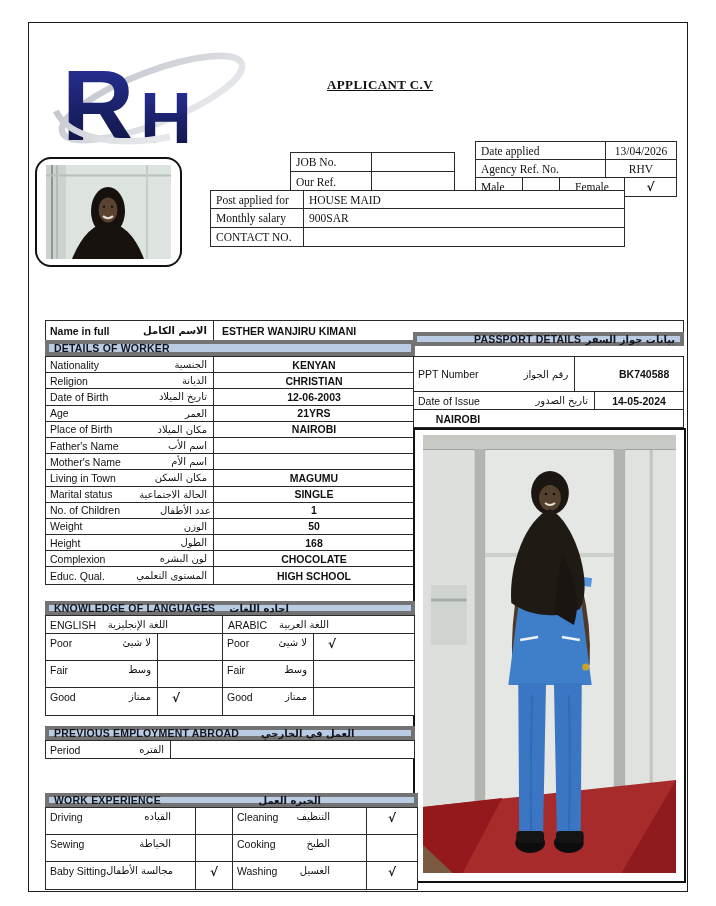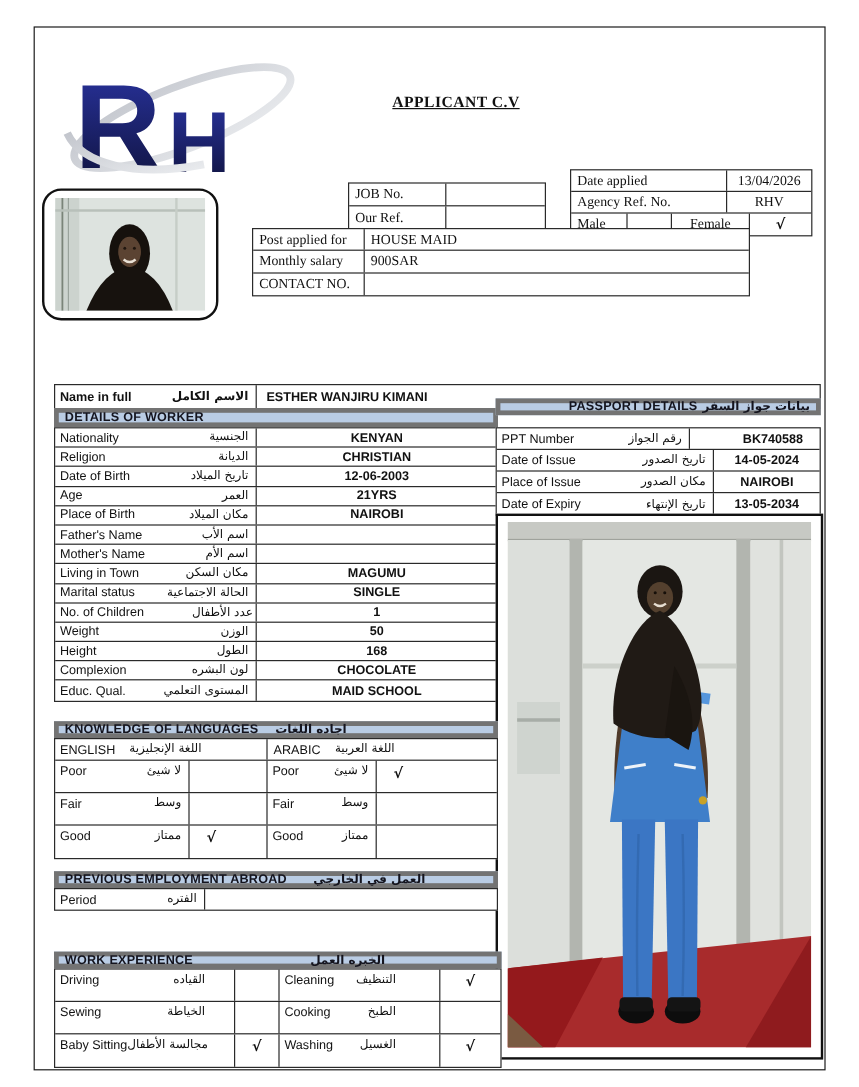--- a/index.html
+++ b/index.html
@@ -240,48 +240,44 @@
           <span>Complexion</span>
           <span class="ar">لون البشره</span>
         </div>
       <div class="td val" style="width:200px;">CHOCOLATE</div>
     </div>
     <div class="tr" style="height:16.2px;">
       <div class="td lab" style="width:168px;">
           <span>Educ. Qual.</span>
           <span class="ar">المستوى التعلمي</span>
         </div>
-      <div class="td val" style="width:200px;">MAID SCHOOL</div>
+      <div class="td val" style="width:200px;">HIGH SCHOOL</div>
     </div>
   </div>
 
   <div class="sec-hdr" style="left:413px;top:332px;width:271px;height:14px;">
     <span style="margin-left:52px;">PASSPORT DETAILS</span>
     <span class="ar" style="margin-left:auto;">بيانات جواز السفر</span>
   </div>
   <div class="tbl sans" style="left:413px;top:356px;width:271px;">
-    <div class="tr" style="height:18px;gap:30px;">
+    <div class="tr" style="height:35px;gap:30px;">
       <div class="td lab" style="width:181px;">
           <span>PPT Number</span>
           <span class="ar">رقم الجواز</span>
         </div>
       <div class="td val" style="width:88px;">BK740588</div>
     </div>
     <div class="tr" style="height:18px;">
       <div class="td lab" style="width:181px;">
           <span>Date of Issue</span>
           <span class="ar">تاريخ الصدور</span>
         </div>
       <div class="td val" style="width:88px;">14-05-2024</div>
     </div>
     <div class="tr" style="height:18px;">
-      <div class="td lab" style="width:181px;">
-          <span>Place of Issue</span>
-          <span class="ar">مكان الصدور</span>
-        </div>
       <div class="td val" style="width:88px;">NAIROBI</div>
     </div>
     <div class="tr" style="height:18px;">
       <div class="td lab" style="width:181px;">
           <span>Date of Expiry</span>
           <span class="ar">تاريخ الإنتهاء</span>
         </div>
       <div class="td val" style="width:88px;">13-05-2034</div>
     </div>
   </div>

